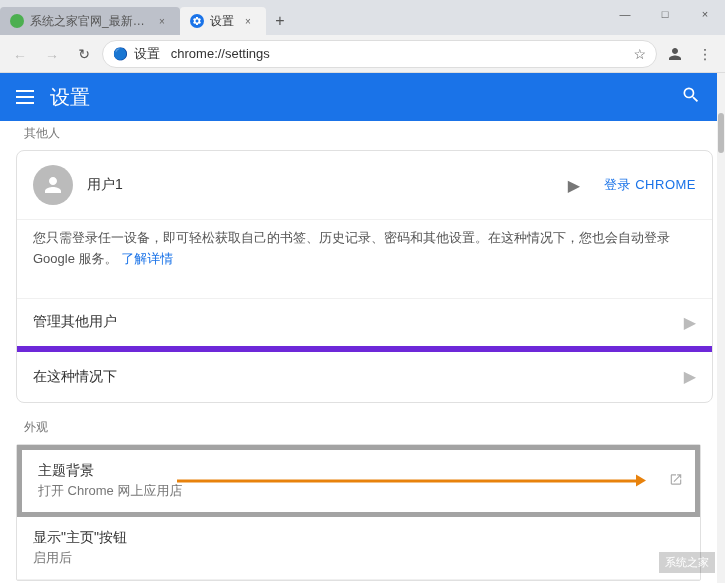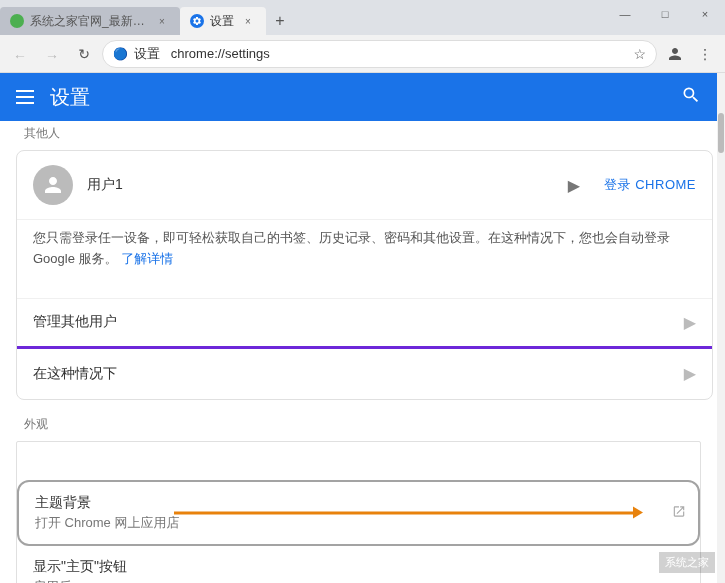--- a/index.html
+++ b/index.html
@@ -120,21 +120,21 @@
     .settings-card {
       background: white;
       margin: 0 4px 12px 16px;
       border: 1px solid #e0e0e0;
       border-radius: 8px;
     }
     .settings-row {
       display: flex;
       align-items: center;
       padding: 14px 16px;
-      border-bottom: 3px solid #6d28d9;
+      border-bottom: 6px solid #6d28d9;
       cursor: pointer;
       min-height: 50px;
     }
     .settings-row:last-child { border-bottom: none; }
 
     .user-row {
       display: flex;
       align-items: center;
       padding: 14px 16px;
       border-bottom: 1px solid #f0f0f0;
@@ -174,23 +174,22 @@
 
     
     .appearance-section { background: white; margin: 0 16px; border: 1px solid #e0e0e0; border-radius: 2px; }
 
     .theme-row {
       padding: 12px 16px;
       border-bottom: 1px solid #f0f0f0;
       position: relative;
     }
     .theme-row-highlight {
-      border: 2px solid #a3a3a3;
-      border-radius: 12px;
-      margin-top: 38px;
+      border: 5px solid #a3a3a3;
+      border-radius: 0;
     }
     .theme-row-title { font-size: 14px; color: #333; margin-bottom: 2px; font-weight: 500; }
     .theme-row-sub { font-size: 13px; color: #777; }
 
     .show-home-row {
       padding: 12px 16px;
       border-bottom: 1px solid #f0f0f0;
     }
     .show-home-title { font-size: 14px; color: #333; margin-bottom: 2px; }
     .show-home-sub { font-size: 13px; color: #777; }

